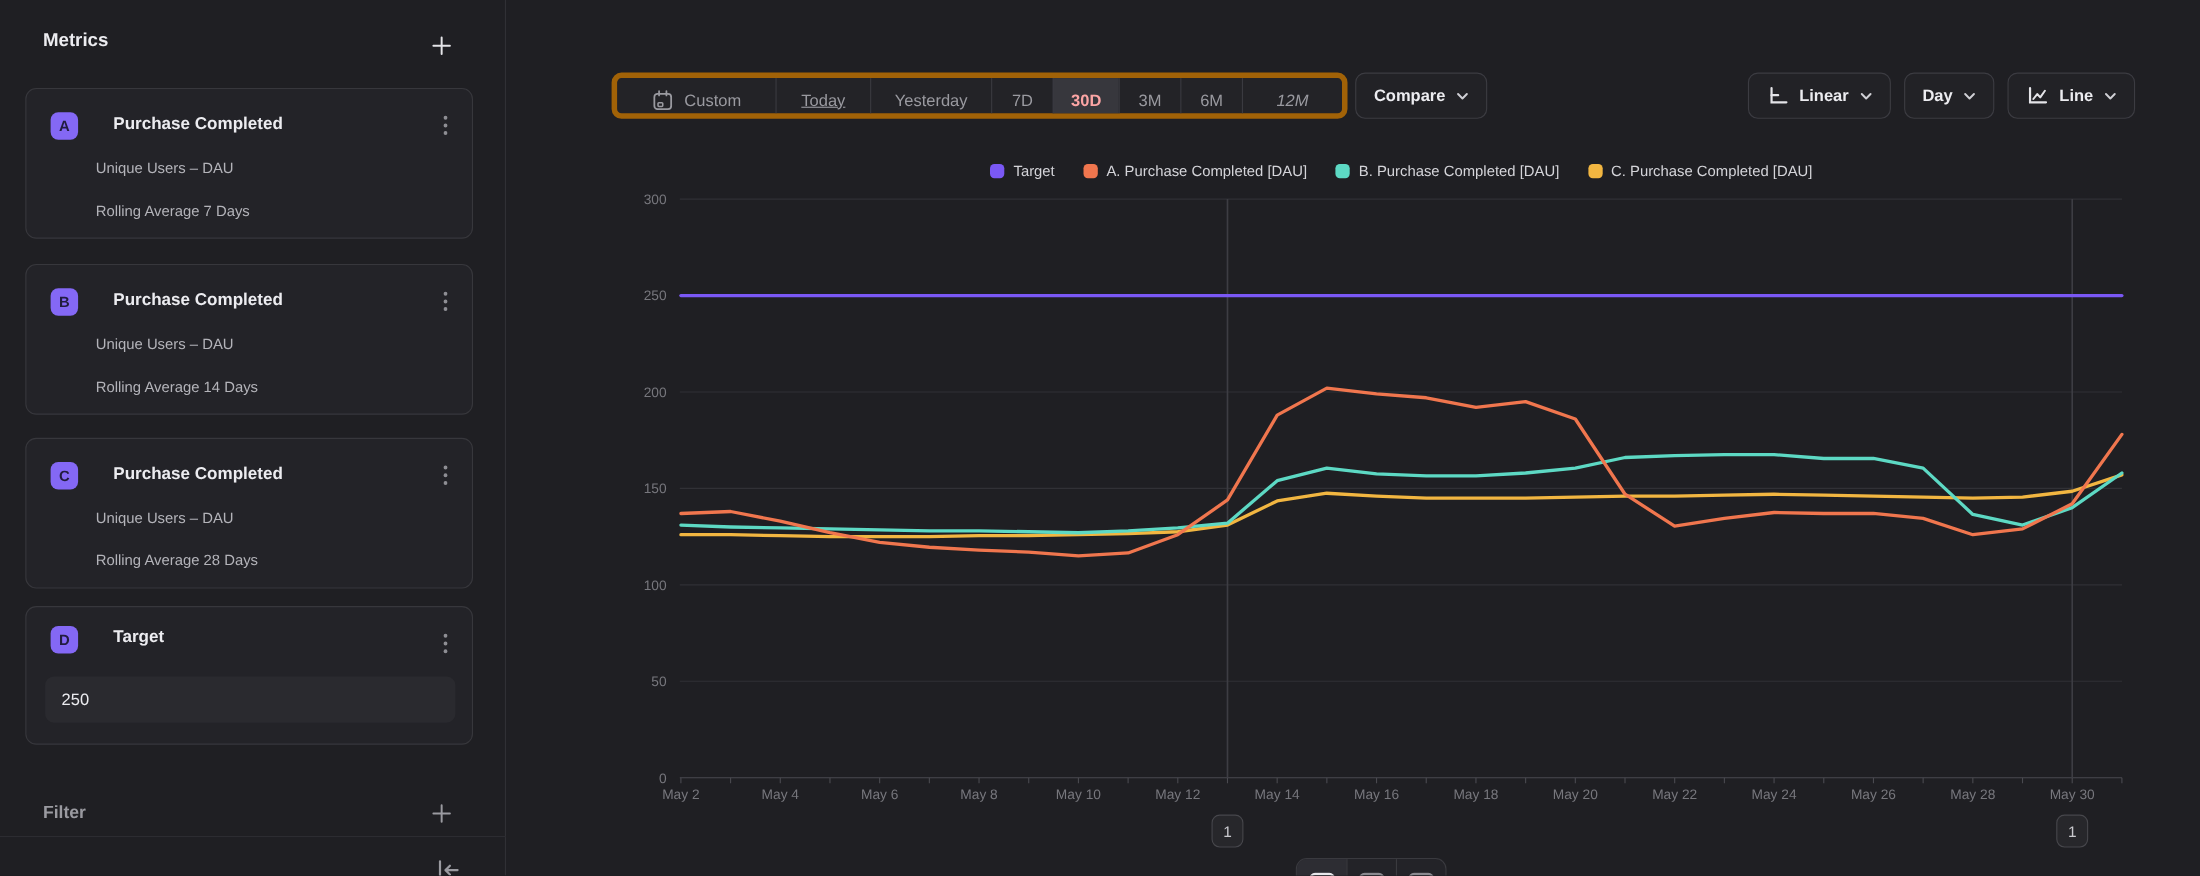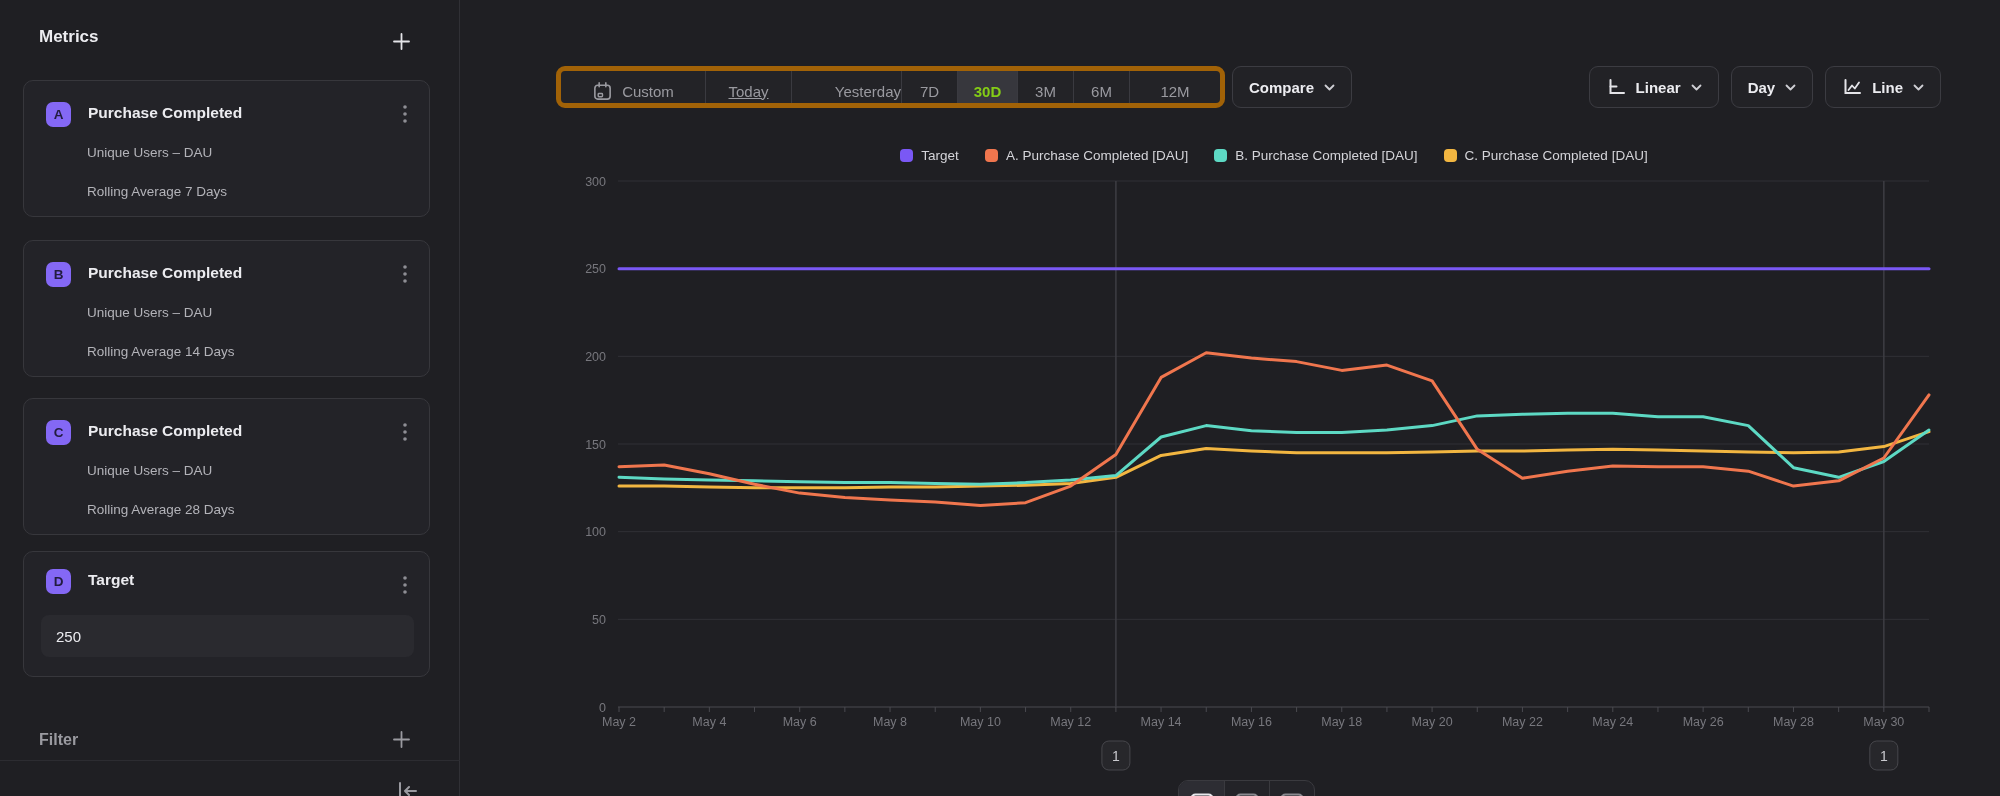--- a/index.html
+++ b/index.html
@@ -19,42 +19,42 @@
   .icon-btn { position:absolute; width:30px; height:30px; display:flex; align-items:center;
               justify-content:center; background:none; border:none; cursor:pointer; }
   .metric-card { position:absolute; left:23px; width:407px; height:137px;
                  background:#232328; border:1px solid #37373c; border-radius:10px; }
   .card-a { top:80px; } .card-b { top:240px; } .card-c { top:398px; }
   .target-card { position:absolute; left:23px; top:551px; width:407px; height:126px;
                  background:#232328; border:1px solid #37373c; border-radius:10px; }
   .badge { position:absolute; left:22px; top:21px; width:25px; height:25px; border-radius:7px;
            background:#8468f5; color:#221c3f; font-size:13.5px; font-weight:700;
            display:flex; align-items:center; justify-content:center; }
-  .card-title { position:absolute; left:64px; top:23px; font-size:15.5px; font-weight:700; color:#ececf0; }
+  .card-title { position:absolute; left:79px; top:23px; font-size:15.5px; font-weight:700; color:#ececf0; }
   .card-kebab { position:absolute; right:10px; top:16px; width:28px; height:34px;
                 display:flex; align-items:center; justify-content:center; background:none; border:none; cursor:pointer; }
   .card-row1 { position:absolute; left:63px; top:64px; font-size:13.5px; color:#b3b3b9; }
   .card-row2 { position:absolute; left:63px; top:103px; font-size:13.5px; color:#b3b3b9; }
   .target-badge { top:17px; }
   .target-title { top:19px; }
   .target-input { position:absolute; left:17px; top:63px; width:373px; height:42px;
                   background:#2a2a2f; border:none; border-radius:8px; color:#ececf0;
                   font-size:15px; padding:0 15px; font-family:"Liberation Sans",sans-serif; }
   .filter-label { position:absolute; left:39px; top:731px; font-size:16px; font-weight:700; color:#9a9aa0; }
   .sb-sep { position:absolute; left:0; top:760px; width:460px; height:1px; background:#2c2c31; }
   .collapse-btn { left:392px; top:776px; }
 
   
   .range-group { position:absolute; left:556px; top:66px; height:42px; display:flex;
                  background:#232327; border:5px solid #a16207; border-radius:9px; overflow:hidden; }
   .seg { height:40px; display:flex; align-items:center; justify-content:center; gap:9px;
          font-size:15px; color:#9a9aa0; background:none; border:none; border-left:1px solid #3a3a40;
          cursor:pointer; font-family:"Liberation Sans",sans-serif; }
   .seg:first-child { border-left:none; }
-  .seg.active { background:#37373d; color:#84cc16; font-weight:700; }
+  .seg.active { background:#37373d; color:#fca5a5; font-weight:700; }
   .tb-btn { height:42px; display:flex; align-items:center; justify-content:center; gap:10px;
             background:#222226; border:1px solid #3c3c42; border-radius:9px; padding:0 16px;
             font-size:15px; font-weight:700; color:#ececf0; cursor:pointer;
             font-family:"Liberation Sans",sans-serif; }
   .compare-btn { position:absolute; left:1232px; top:66px; }
   .right-btns { position:absolute; right:59px; top:66px; display:flex; gap:12px;padding-left:17px; }
 
   
   .legend { position:absolute; left:618px; top:148px; width:1312px; display:flex;
             justify-content:center; gap:26px; }
@@ -162,36 +162,36 @@
           <svg width="21" height="21" viewBox="0 0 22 22">
             <rect x="3" y="4.5" width="16" height="14.5" rx="3" stroke="#9a9aa0" stroke-width="1.7" fill="none"></rect>
             <path d="M7.5 2 V6 M14.5 2 V6" stroke="#9a9aa0" stroke-width="1.7" stroke-linecap="round"></path>
             <rect x="6.5" y="13" width="4.5" height="3.5" rx="0.8" stroke="#9a9aa0" stroke-width="1.5" fill="none"></rect>
           </svg>
           <span>Custom</span>
         </button>
         <button class="seg" style="width: 86px; text-decoration: underline;">
           <span>Today</span>
         </button>
-        <button class="seg" style="width: 110px; justify-content: flex-end;">
+        <button class="seg" style="width: 110px;">
           <span>Yesterday</span>
         </button>
         <button class="seg" style="width: 56px;">
           <span>7D</span>
         </button>
         <button class="seg active" style="width: 60px;">
           <span>30D</span>
         </button>
         <button class="seg" style="width: 56px;">
           <span>3M</span>
         </button>
         <button class="seg" style="width: 56px;">
           <span>6M</span>
         </button>
-        <button class="seg" style="width: 91px;">
+        <button class="seg" style="width: 91px; font-style: italic;">
           <span>12M</span>
         </button>
       </div>
 
     <button class="tb-btn compare-btn">
       <span>Compare</span>
       <svg width="11" height="7" viewBox="0 0 11 7">
         <path d="M1.5 1.5 L5.5 5.5 L9.5 1.5" stroke="#cfcfd4" stroke-width="1.8" fill="none" stroke-linecap="round" stroke-linejoin="round"></path>
       </svg>
     </button>

